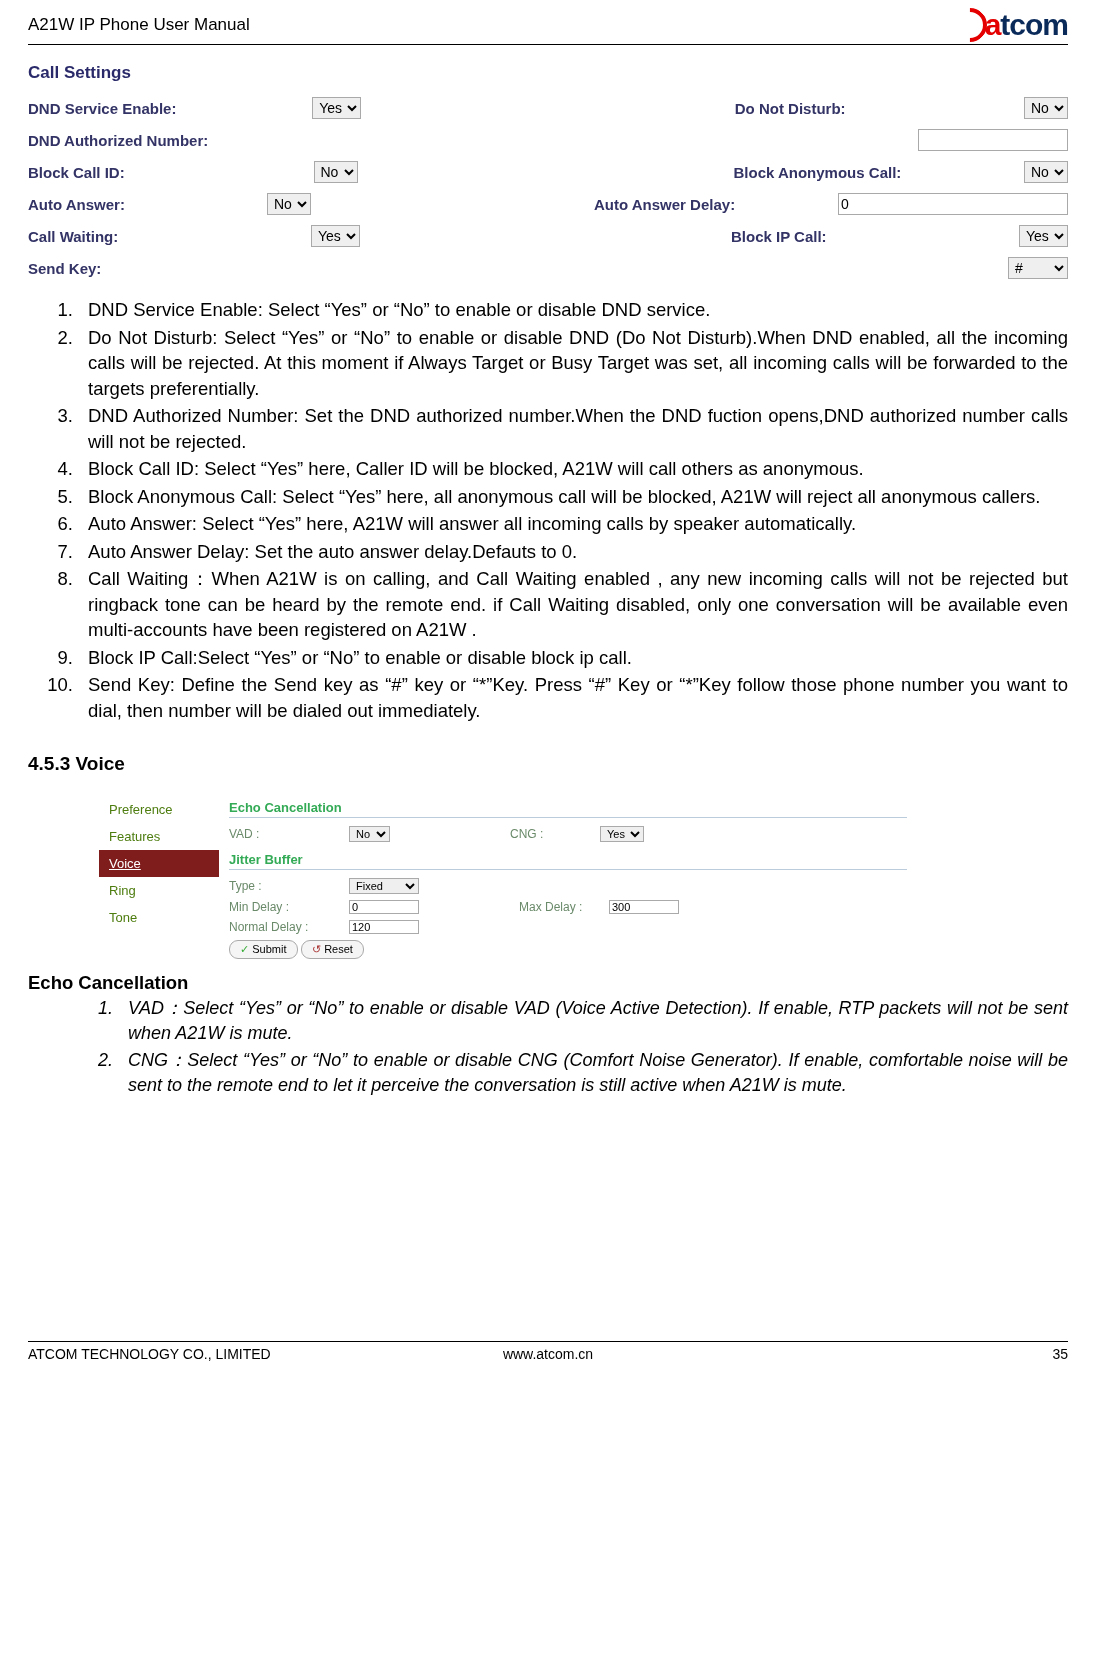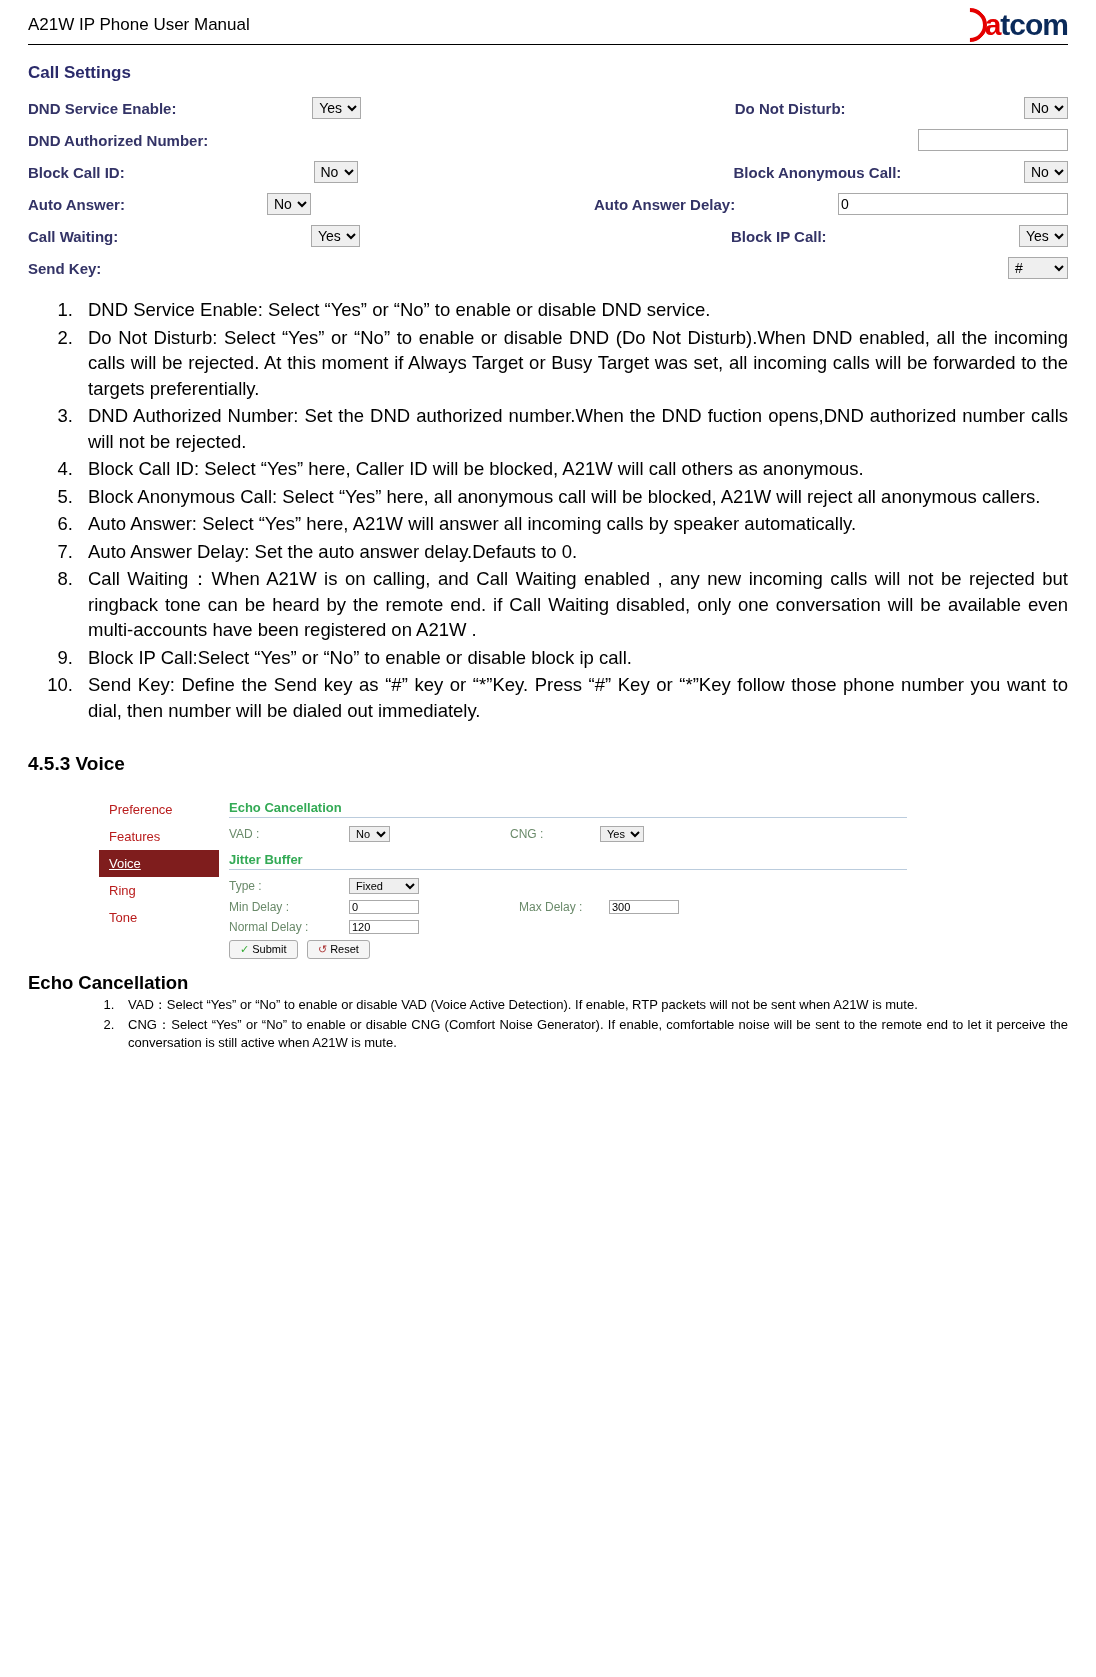--- a/index.html
+++ b/index.html
@@ -27,36 +27,36 @@
   
   
   ol.mainlist { margin: 18px 0 0 0; padding-left: 50px; font-size: 18.5px; line-height: 1.38; text-align: justify; }
   ol.mainlist > li { padding-left: 10px; margin-bottom: 2px; }
   
   h3.sub { font-size: 19px; font-weight: bold; margin: 30px 0 20px; }
   
   
   .voicebox { width: 820px; margin-left: 70px; border: 1px solid transparent; display:flex; font-size:12px; color:#555; }
   .vb-side { width:120px; }
-  .vb-side div { padding:6px 10px; font-size:13px; color:#b91c1c; }
+  .vb-side div { padding:6px 10px; font-size:13px; color:#4d7c0f; }
   .vb-side div.sel { background:#7f1d1d; color:#fff;text-decoration:underline; }
   .vb-main { flex:1; padding:0 10px 6px; }
   .vb-sec { color:#3a5; font-weight:bold; font-size:13px; border-bottom:1px solid #bcd; padding:4px 0 2px; margin-bottom:8px; }
   .vb-row { display:flex; align-items:center; margin-bottom:6px; font-size:12px; font-weight:bold; color:#6a7; }
   .vb-row .l { width:120px; font-weight:normal; color:#6a8a6a; }
   .vb-row .l2 { width:90px; font-weight:normal; color:#6a8a6a; }
   .vb-row select, .vb-row input { font-size:11px; border:1px solid #aaa; padding:0 2px; }
   .vb-row input { width:70px; }
   .vb-btns { margin-top:4px; }
-  .vb-btns button { font-size:11px; padding:2px 10px; border:1px solid #aaa; border-radius:3px; background:#f5f5f5; margin-right:6px; }
+  .vb-btns button { font-size:11px; padding:2px 10px; border:1px solid #aaa; border-radius:9px; background:#f5f5f5; }
   .vb-btns .ok::before { content:"✓ "; color:#3a3; }
   .vb-btns .rs::before { content:"↺ "; color:#a33; }
   
   .echo-h { font-weight:bold; font-size:18.5px; margin-top:6px; }
-  ol.sublist { margin: 2px 0 0 0; padding-left: 90px; font-size:13px; line-height:1.38; text-align:justify; }
+  ol.sublist { margin: 2px 0 0 0; padding-left: 90px; font-size:18px; line-height:1.38; text-align:justify;font-style:italic; }
   ol.sublist > li { padding-left: 10px; margin-bottom:2px; }
 </style>
 </head>
 <body>
 <div class="page">
 
 <div class="hdr">
   <div class="hdr-left">A21W IP Phone User Manual</div>
   <div class="logo">
     <span class="logo-swirl"></span>
@@ -166,14 +166,19 @@
     </div>
   </div>
 </div>
 
 <div class="echo-h">Echo Cancellation</div>
 <ol class="sublist">
   <li>VAD：Select “Yes” or “No” to enable or disable VAD (Voice Active Detection). If enable, RTP packets will not be sent when A21W is mute.</li>
   <li>CNG：Select “Yes” or “No” to enable or disable CNG (Comfort Noise Generator). If enable, comfortable noise will be sent to the remote end to let it perceive the conversation is still active when A21W is mute.</li>
 </ol>
 
+<div class="ftr">
+  <span>ATCOM TECHNOLOGY CO., LIMITED</span>
+  <span class="ftr-center">www.atcom.cn</span>
+  <span>35</span>
+</div>
 
 </div>
 
 </body></html>

